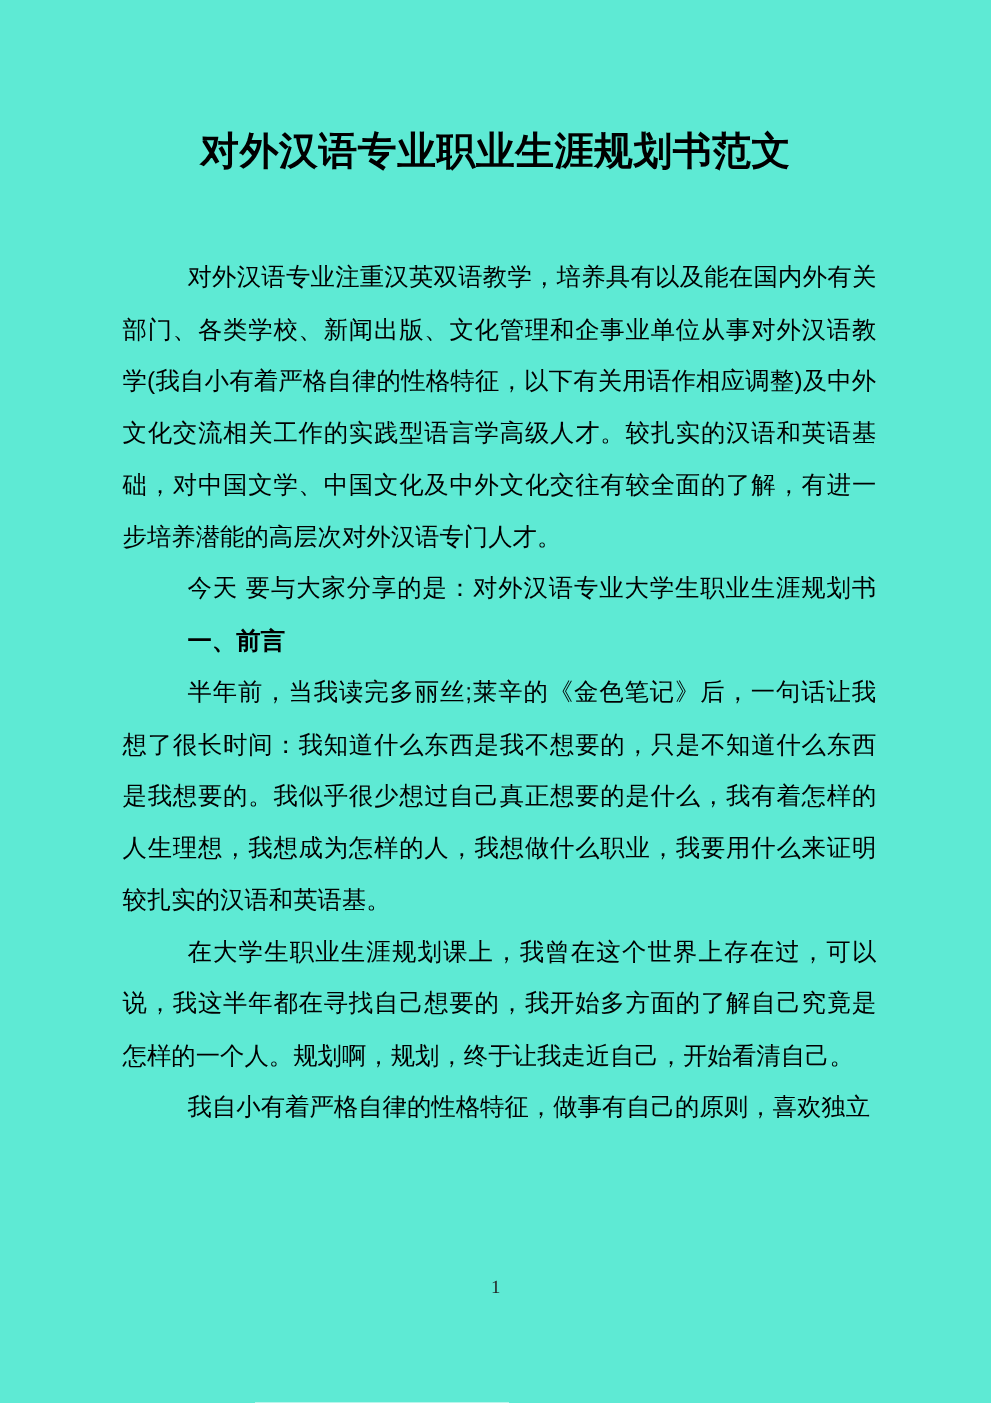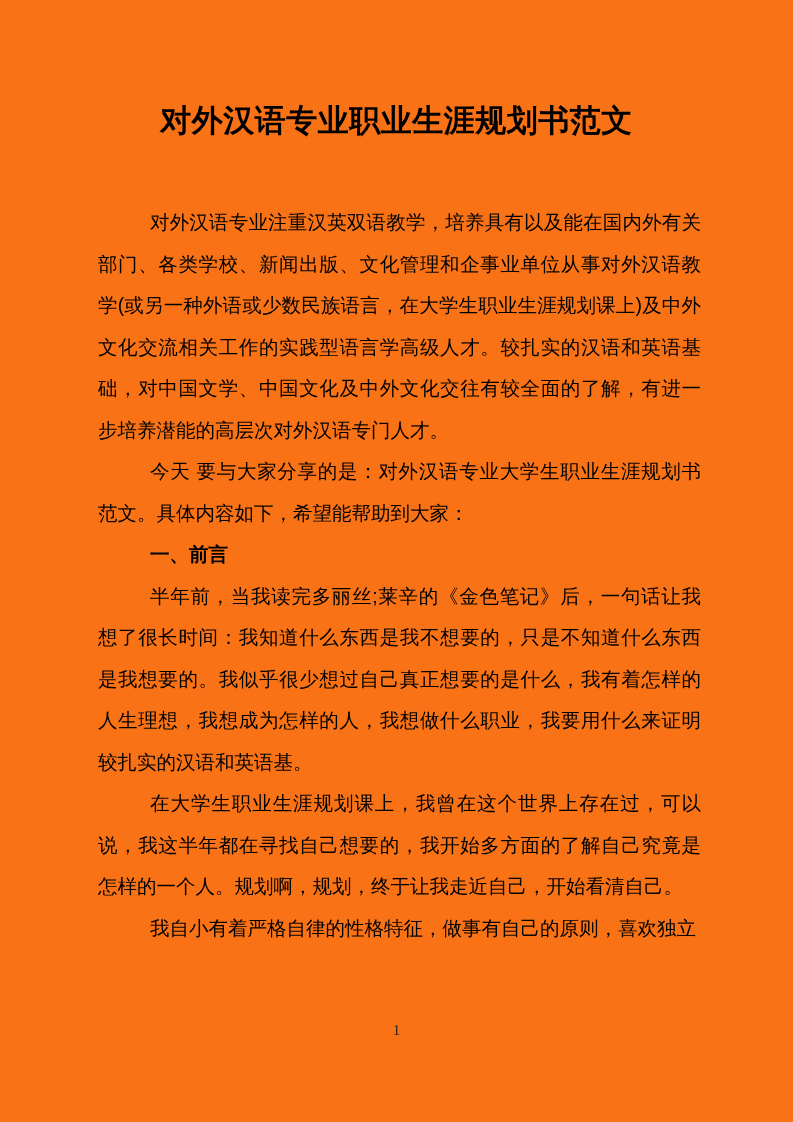--- a/index.html
+++ b/index.html
@@ -10,21 +10,21 @@
     font-family: "Liberation Sans", sans-serif;
     color: #000000;
     position: relative;
     overflow: hidden;
   }
   .doc {
     position: absolute;
     top: 0; left: 0;
     width: 793px;
     height: 1122px;
-    background: #f97316;
+    background: #5eead4;
     padding-top: 96px;
   }
   .title {
     font-size: 31px;
     font-weight: 700;
     line-height: 49px;
     text-align: center;
     color: #000000;
     letter-spacing: 0.5px;
   }
@@ -69,27 +69,26 @@
 <body>
 
 <div class="doc">
 
   <h1 class="title">对外汉语专业职业生涯规划书范文</h1>
 
   <div class="content">
 
     <div class="line start">对外汉语专业注重汉英双语教学，培养具有以及能在国内外有关</div>
     <div class="line">部门、各类学校、新闻出版、文化管理和企事业单位从事对外汉语教</div>
-    <div class="line">学(或另一种外语或少数民族语言，在大学生职业生涯规划课上)及中外</div>
+    <div class="line">学(我自小有着严格自律的性格特征，以下有关用语作相应调整)及中外</div>
     <div class="line">文化交流相关工作的实践型语言学高级人才。较扎实的汉语和英语基</div>
     <div class="line">础，对中国文学、中国文化及中外文化交往有较全面的了解，有进一</div>
     <div class="line end">步培养潜能的高层次对外汉语专门人才。</div>
 
     <div class="line start">今天 要与大家分享的是：对外汉语专业大学生职业生涯规划书</div>
-    <div class="line end">范文。具体内容如下，希望能帮助到大家：</div>
 
     <div class="line heading">一、前言</div>
 
     <div class="line start">半年前，当我读完多丽丝;莱辛的《金色笔记》后，一句话让我</div>
     <div class="line">想了很长时间：我知道什么东西是我不想要的，只是不知道什么东西</div>
     <div class="line">是我想要的。我似乎很少想过自己真正想要的是什么，我有着怎样的</div>
     <div class="line">人生理想，我想成为怎样的人，我想做什么职业，我要用什么来证明</div>
     <div class="line end">较扎实的汉语和英语基。</div>
 
     <div class="line start">在大学生职业生涯规划课上，我曾在这个世界上存在过，可以</div>

